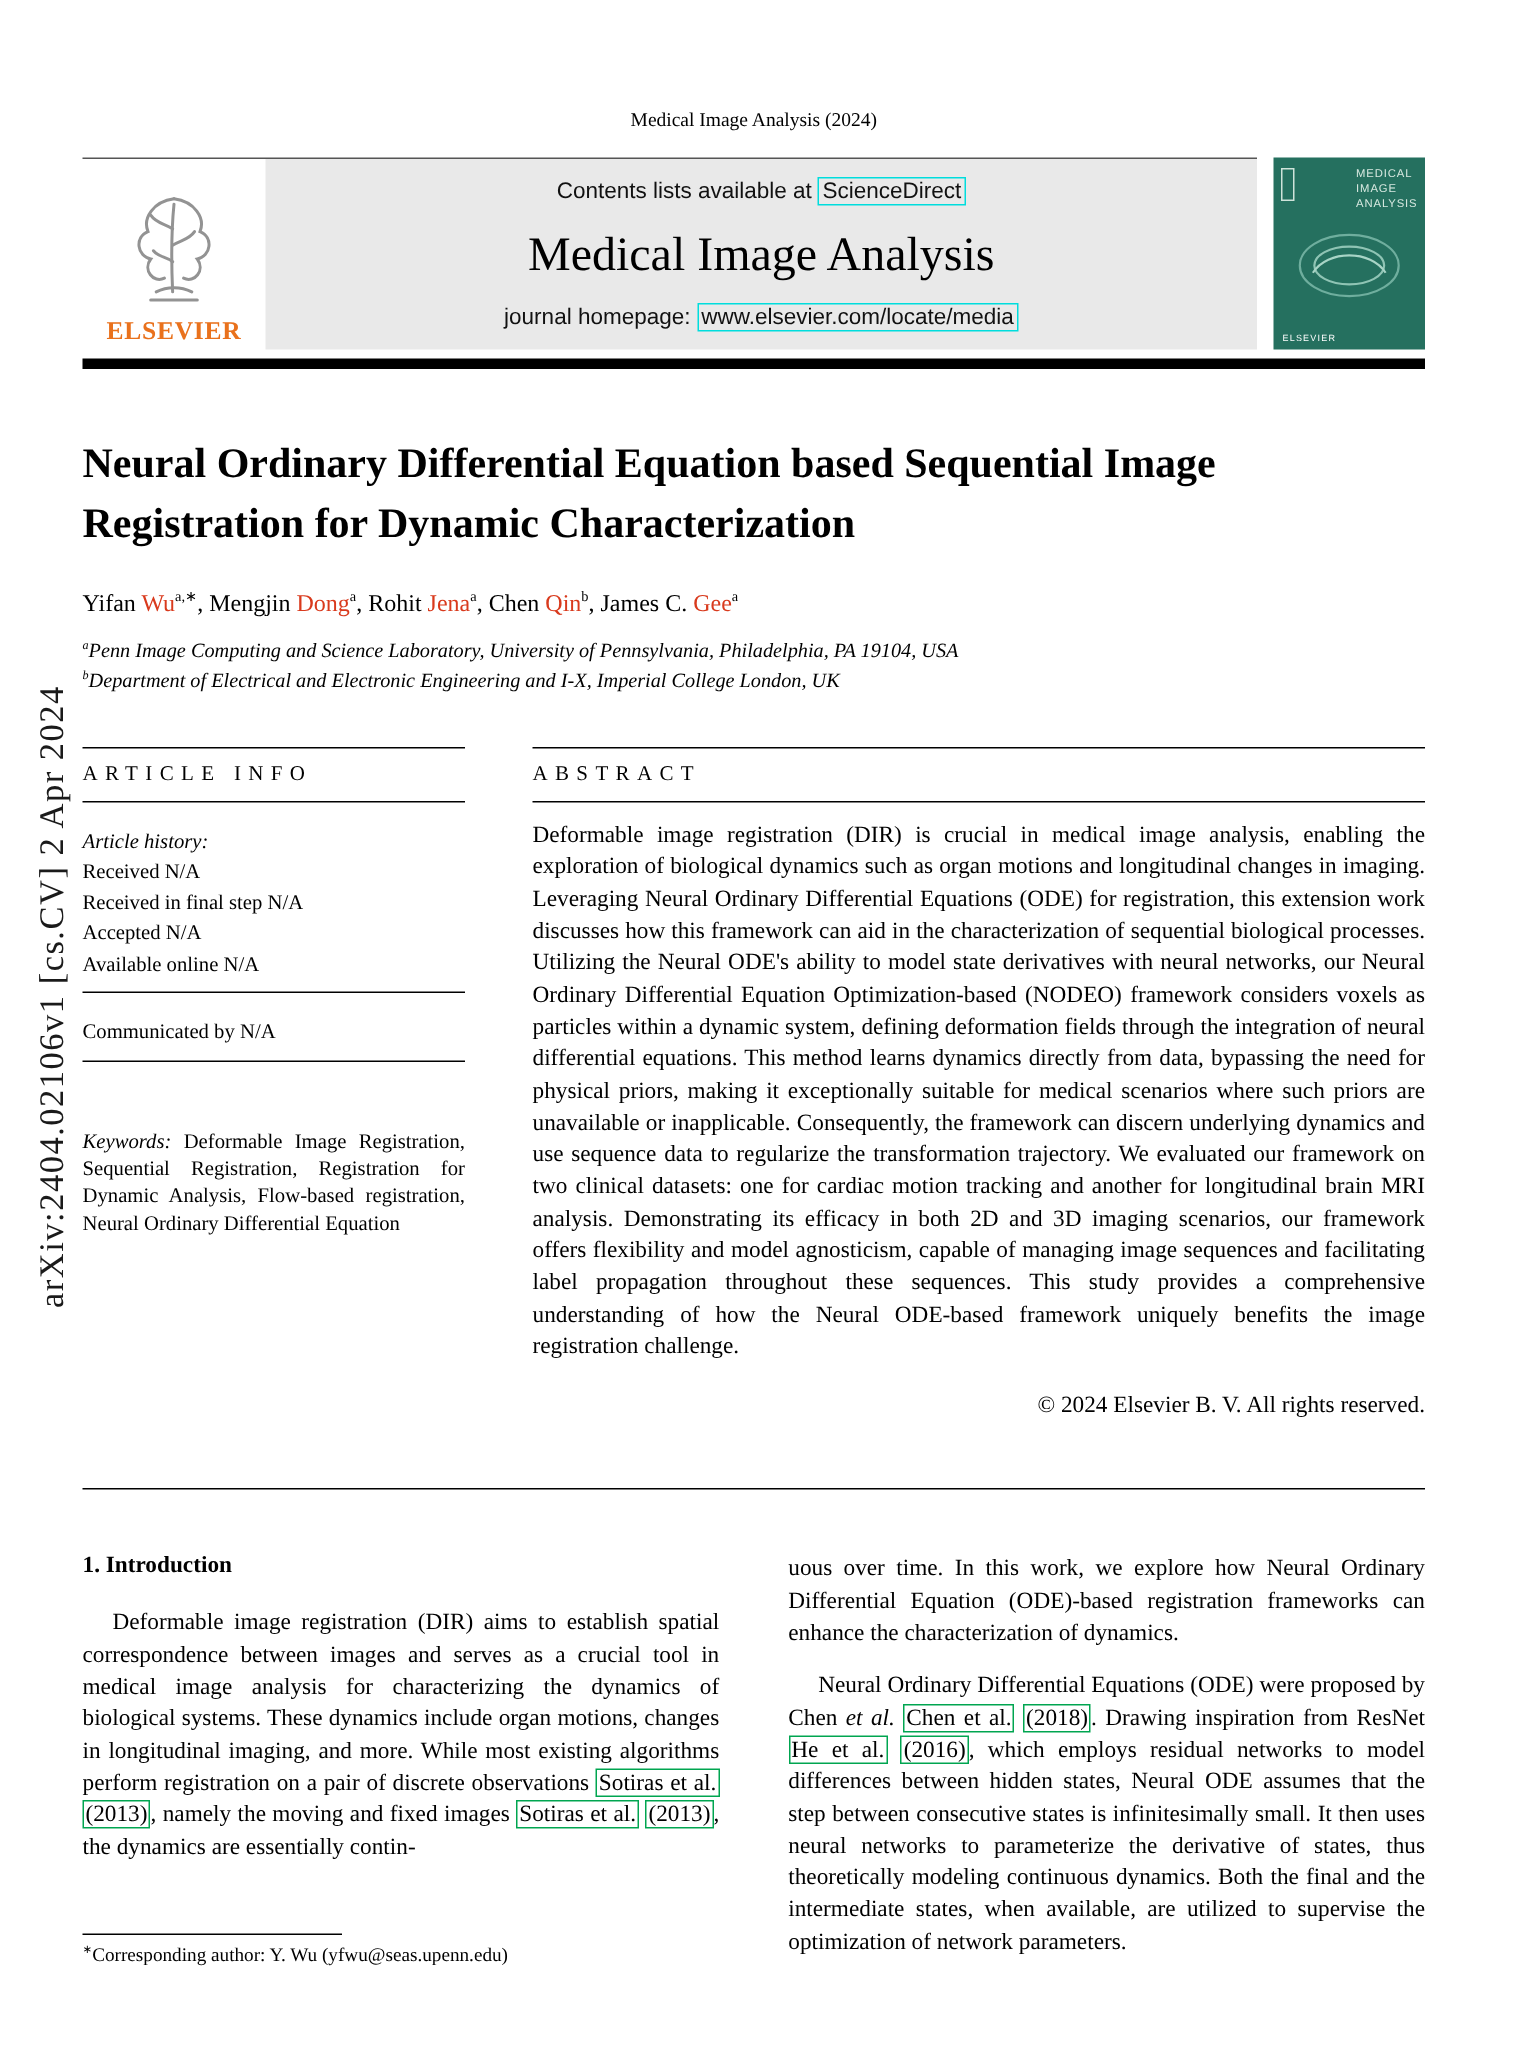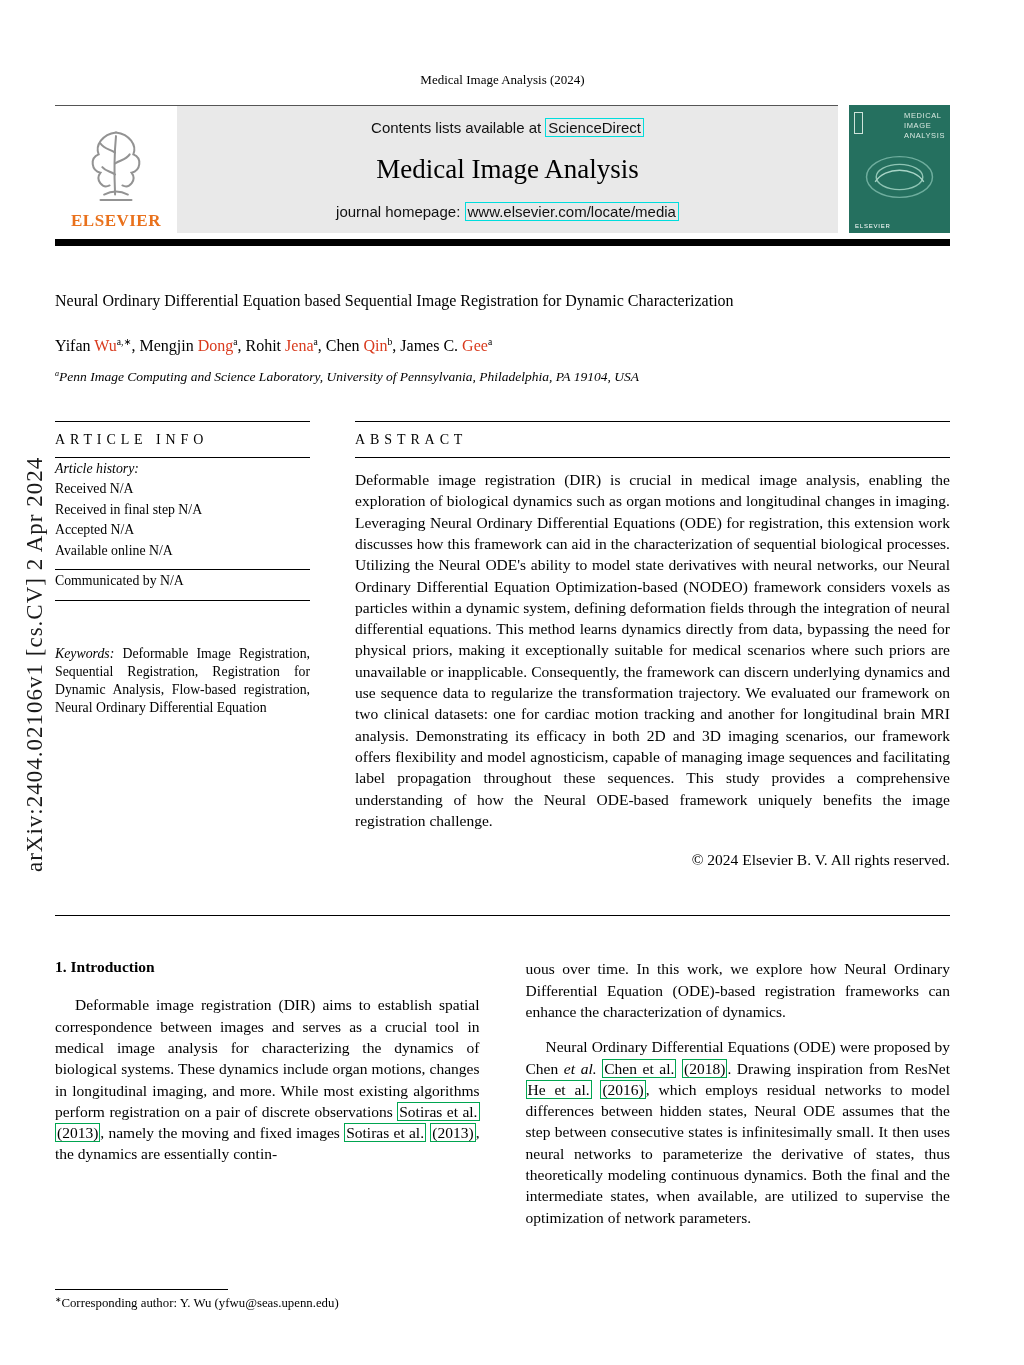--- a/index.html
+++ b/index.html
@@ -47,21 +47,21 @@
   .elsevier-word {
     font-size:17px; font-weight:600; letter-spacing:0.5px;
     color:var(--elsevier_orange, #e9711c);
   }
   .banner {
     flex:1; background:#e9e9e9;
     display:flex; flex-direction:column; align-items:center; justify-content:space-between;
     padding:13px 10px 13px;
   }
   .banner-line { font-family:"Liberation Sans", sans-serif; font-size:15px; color:#111; }
-  .banner-title { font-size:27px; color:#000; }
+  .banner-title { font-size:32px; color:#000; }
   .linkbox {
     border:1.5px solid var(--link_cyan, #00dddd);
     padding:0 2px;
   }
   .cover {
     width:101px; margin-left:11px;
     background:var(--cover_green, #25705f);
     position:relative;
     padding:6px 5px;
   }
@@ -75,40 +75,40 @@
   .cover-pub {
     position:absolute; left:6px; bottom:4px;
     color:#fff; font-size:6px; letter-spacing:0.8px;
     font-family:"Liberation Sans", sans-serif;
   }
   .thick-bar { height:7px; background:#000; margin-top:6px; }
 
   
   .title {
     margin-top:44px;
-    font-size:16px; font-weight:normal;
+    font-size:28px; font-weight:bold;
     line-height:1.42;
     max-width:900px;
   }
   .authors { margin-top:24px; font-size:16px; }
   .red { color:var(--author_red, #d93a1d); }
   .sup { vertical-align:super; font-size:0.6em; line-height:0; }
   .it { font-style:italic; }
   .affils { margin-top:12px; font-style:italic; font-size:13.5px; line-height:1.5; }
 
   
   .meta-grid { display:flex; gap:45px; margin-top:34px; }
   .info-col { width:255px; flex:none; }
   .abs-col { flex:1; }
   .sec-head {
     font-size:14px; letter-spacing:0.35em;
     border-top:1px solid #000; border-bottom:1px solid #000;
     padding:10px 0 9px;
   }
-  .info-body { font-size:13.8px; line-height:1.34; margin-top:2px; }
+  .info-body { font-size:13.8px; line-height:1.34; margin-top:17px; }
   .info-body > div { margin-bottom:2px; }
   .rule { border-top:1px solid #000; margin-top:9px; }
   .keywords {
     margin-top:44px;
     font-size:13.8px; line-height:1.32;
     text-align:justify;
   }
   .abs-text {
     margin-top:11px;
     font-size:15.5px; line-height:1.375;
@@ -191,20 +191,21 @@
     </div>
   </div>
   <div class="thick-bar"></div>
 
   <h1 class="title">Neural Ordinary Differential Equation based Sequential Image Registration for Dynamic Characterization</h1>
 
   <p class="authors"><span>Yifan </span><span class="red">Wu</span><span class="sup">a,∗</span><span>, Mengjin </span><span class="red">Dong</span><span class="sup">a</span><span>, Rohit </span><span class="red">Jena</span><span class="sup">a</span><span>, Chen </span><span class="red">Qin</span><span class="sup">b</span><span>, James C. </span><span class="red">Gee</span><span class="sup">a</span></p>
 
   <div class="affils">
     <div class="affil"><span class="sup">a</span><span>Penn Image Computing and Science Laboratory, University of Pennsylvania, Philadelphia, PA 19104, USA</span></div>
+    <div class="affil"><span class="sup">b</span><span>Department of Electrical and Electronic Engineering and I-X, Imperial College London, UK</span></div>
   </div>
 
   <div class="meta-grid">
     <div class="info-col">
       <div class="sec-head">ARTICLE INFO</div>
       <div class="info-body">
         <div class="it">Article history:</div>
         <div>Received N/A</div>
         <div>Received in final step N/A</div>
         <div>Accepted N/A</div>

